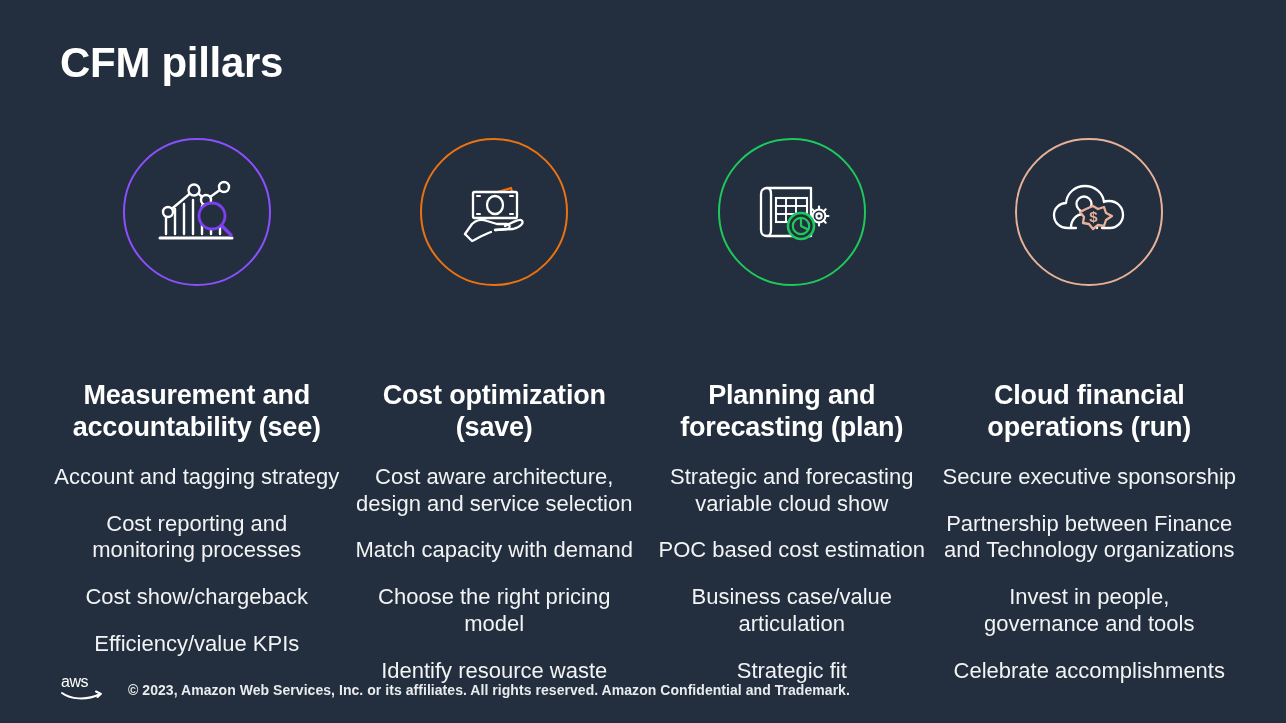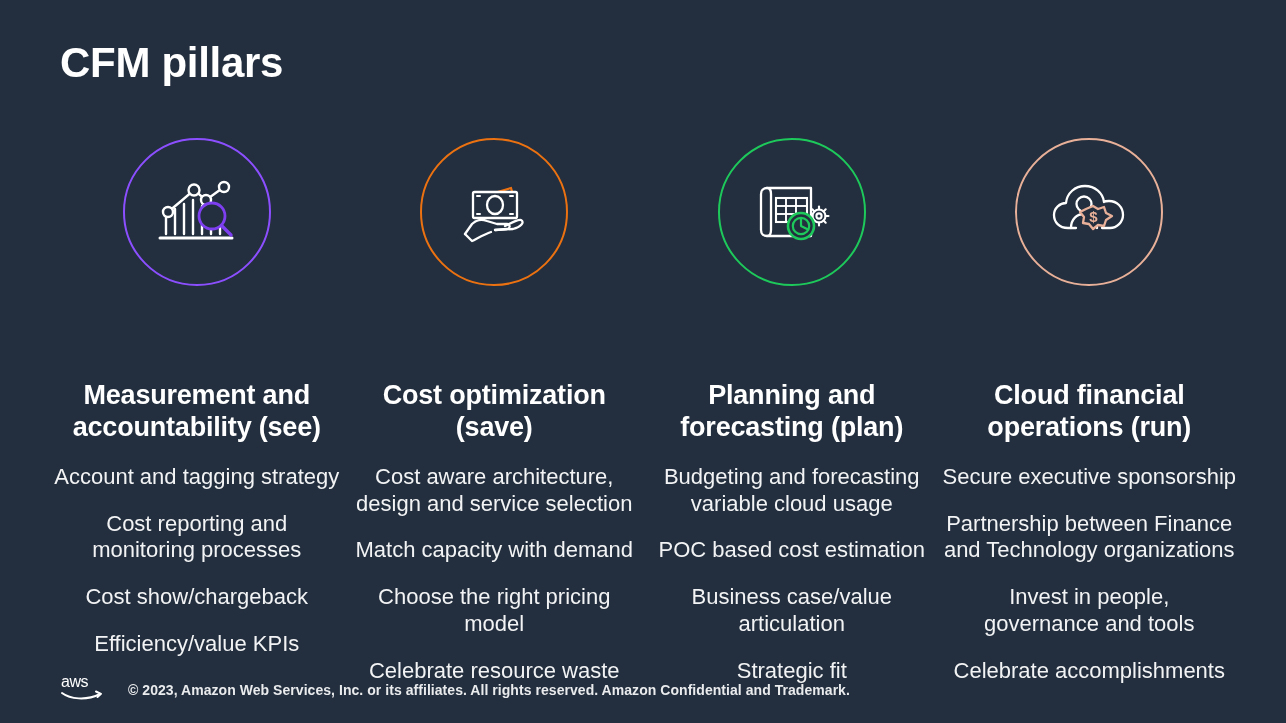--- a/index.html
+++ b/index.html
@@ -188,21 +188,21 @@
           <span class="ln">Cost aware architecture,</span>
           <span class="ln">design and service selection</span>
         </li>
         <li class="pillar-item">
           <span class="ln">Match capacity with demand</span>
         </li>
         <li class="pillar-item">
           <span class="ln">Choose the right pricing model</span>
         </li>
         <li class="pillar-item">
-          <span class="ln">Celebrate resource waste</span>
+          <span class="ln">Identify resource waste</span>
         </li>
       </ul>
     </div>
 
     <div class="pillar">
       <div class="icon-circle" style="border-color: rgb(30, 201, 91);">
         <span>
           <svg width="86" height="72" viewBox="0 0 86 72" fill="none">
             <path d="M18 12 C14 12 12 15 12 18 L12 54 C12 57 14 60 18 60" stroke="#ffffff" stroke-width="2.3" fill="none" stroke-linecap="round"></path>
             <path d="M18 12 C21 12 22 15 22 18 L22 54 C22 57 21 60 18 60 L62 60 L62 12 Z" stroke="#ffffff" stroke-width="2.3" fill="none" stroke-linejoin="round"></path>
@@ -232,22 +232,22 @@
             <path d="M52 50 L52 42 M52 50 L58 53" stroke="#1ec95b" stroke-width="2.2" stroke-linecap="round"></path>
           </svg>
         </span>
       </div>
       <div class="pillar-heading">
         <span class="ln">Planning and</span>
         <span class="ln">forecasting (plan)</span>
       </div>
       <ul class="pillar-items">
         <li class="pillar-item">
-          <span class="ln">Budgeting and forecasting</span>
-          <span class="ln">variable cloud usage</span>
+          <span class="ln">Strategic and forecasting</span>
+          <span class="ln">variable cloud show</span>
         </li>
         <li class="pillar-item">
           <span class="ln">POC based cost estimation</span>
         </li>
         <li class="pillar-item">
           <span class="ln">Business case/value articulation</span>
         </li>
         <li class="pillar-item">
           <span class="ln">Strategic fit</span>
         </li>

